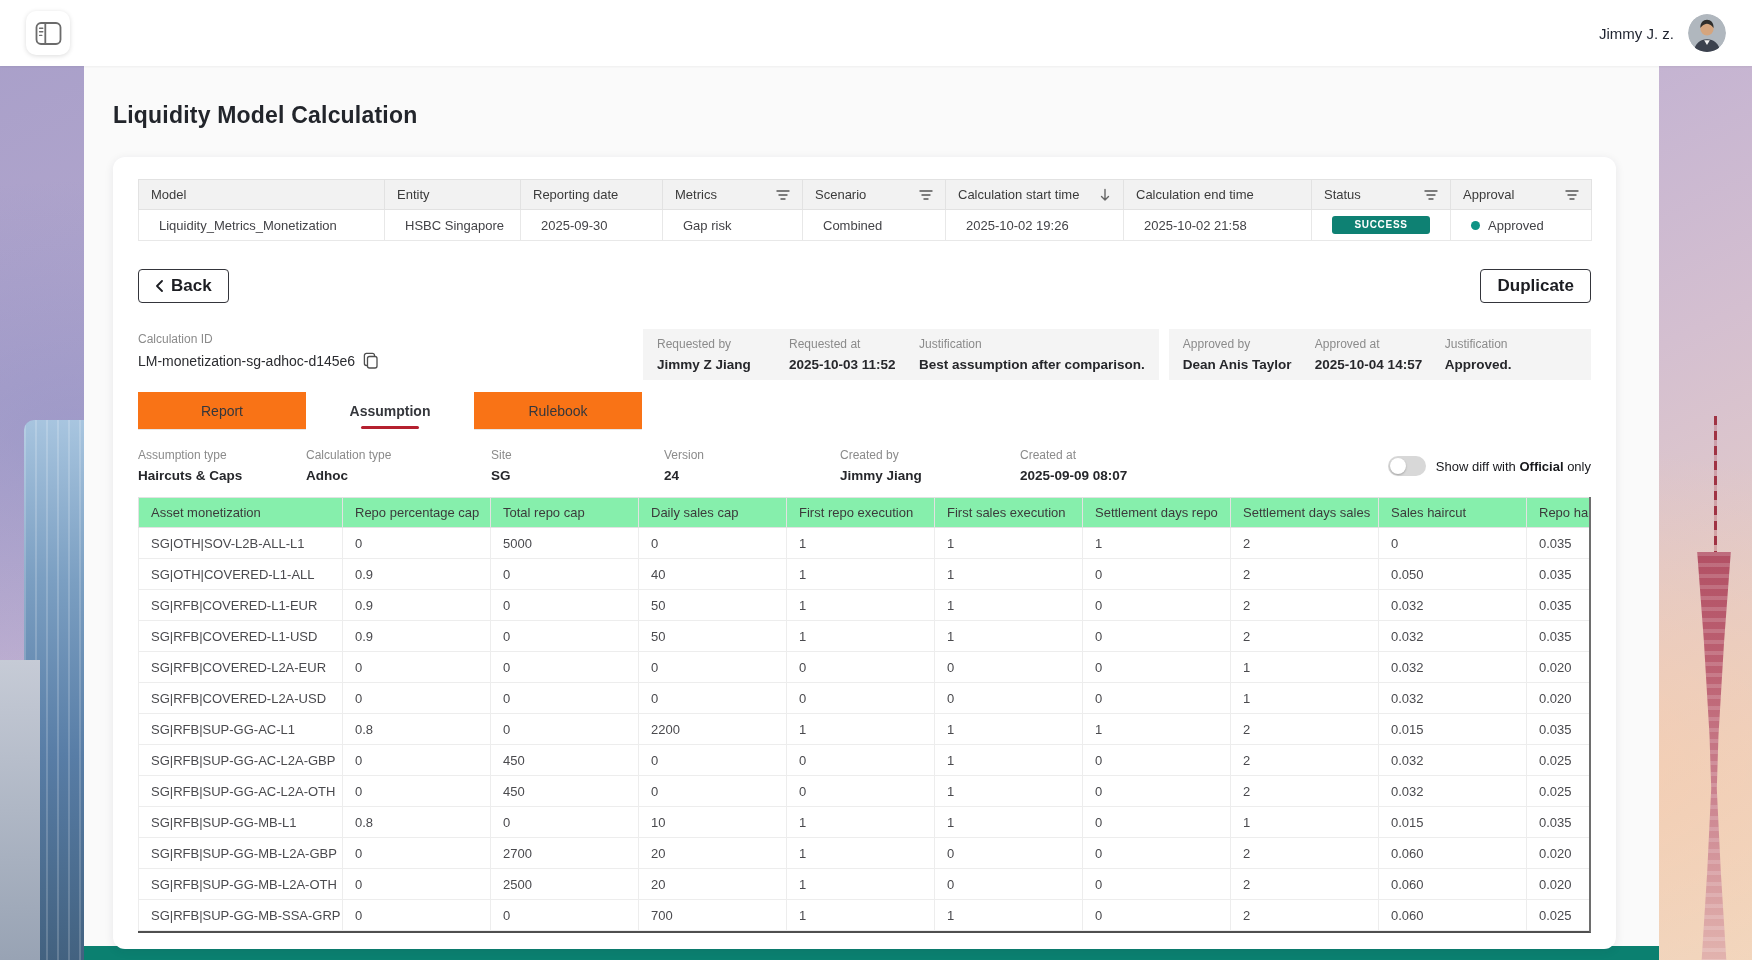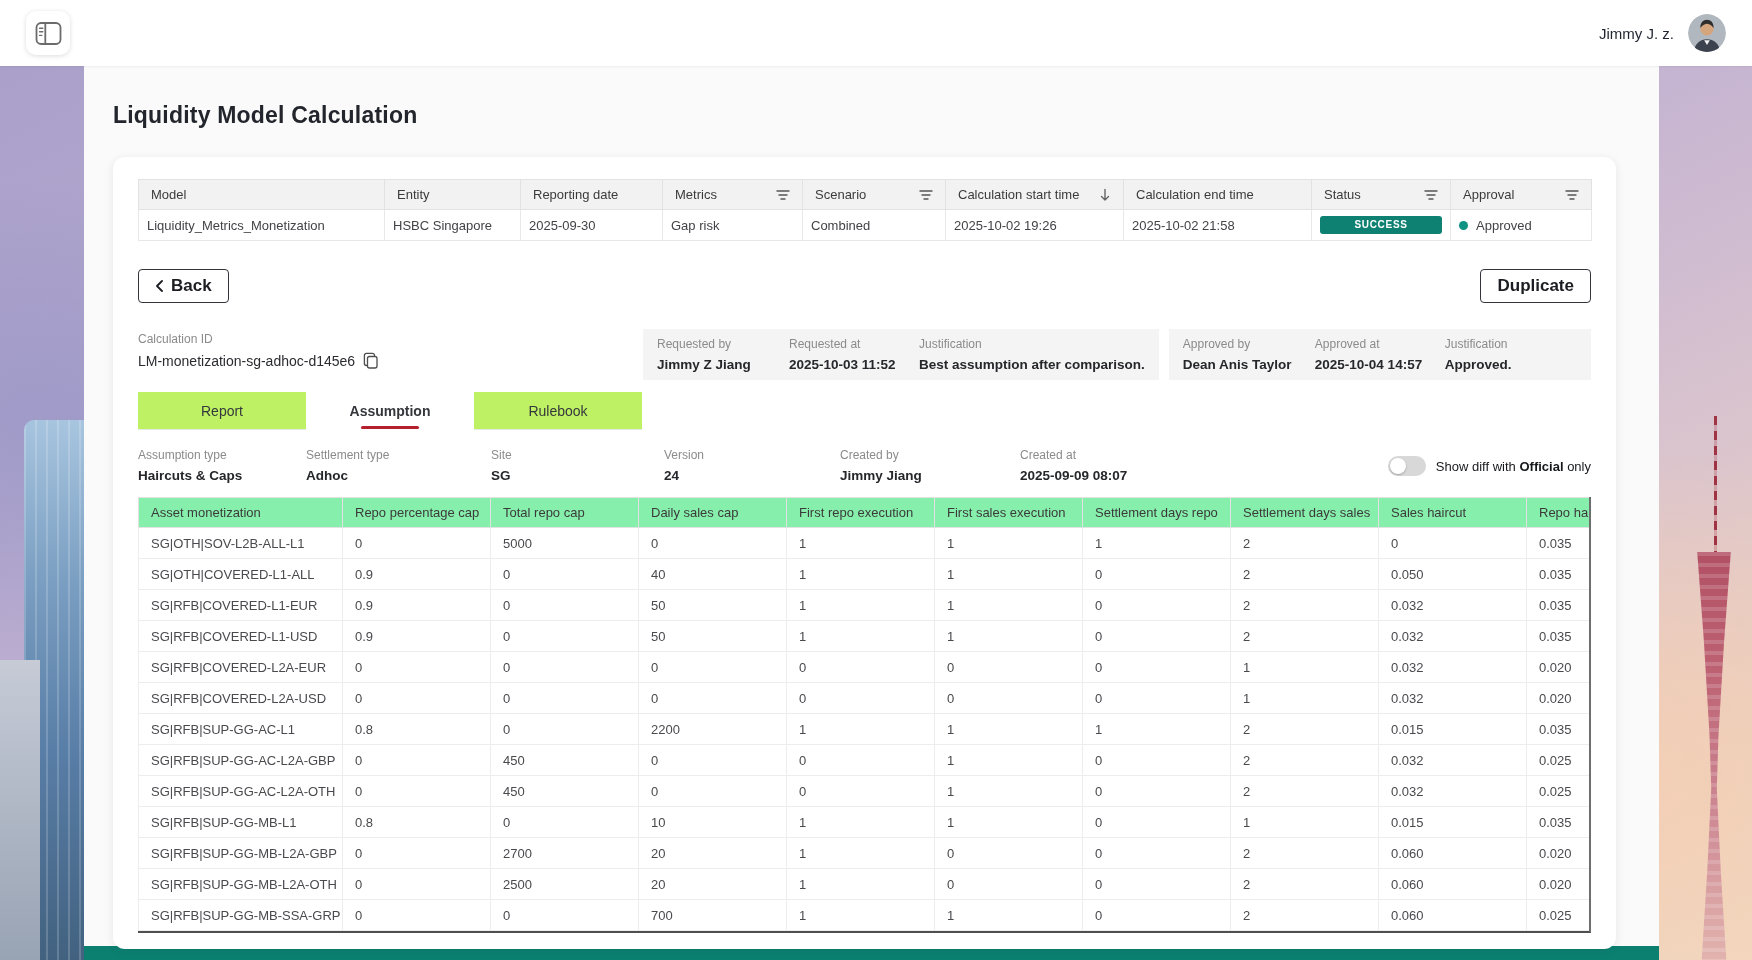--- a/index.html
+++ b/index.html
@@ -43,21 +43,21 @@
   .page{position:absolute;left:84px;top:66px;width:1575px;z-index:2;}
   .page-title{margin:36px 0 0 29px;font-size:23px;font-weight:700;color:#22252b;letter-spacing:.2px;}
   .card{margin:28px 0 0 29px;width:1503px;height:792px;background:#fff;border-radius:12px;
     box-shadow:0 2px 10px rgba(30,30,60,.09);padding:22px 25px;box-sizing:border-box;overflow:hidden;}
 
   
   table{border-collapse:collapse;table-layout:fixed;}
   .s-table{width:1453px;font-size:13px;border-radius:7px;}
   .s-table th{background:#f2f2f2;border:1px solid #e2e2e2;font-weight:500;color:#3b3b3b;text-align:left;
     padding:0 12px;height:30px;box-sizing:border-box;white-space:nowrap;overflow:hidden;}
-  .s-table td{border:1px solid #e8e8e8;padding:0 8px;color:#434347;height:31px;box-sizing:border-box;
+  .s-table td{border:1px solid #e8e8e8;padding:0 20px;color:#434347;height:31px;box-sizing:border-box;
     white-space:nowrap;overflow:hidden;}
   .th-flex{display:flex;align-items:center;justify-content:space-between;gap:6px;}
   .th-icon{display:inline-flex;align-items:center;cursor:pointer;flex:0 0 auto;}
   .badge{display:block;background:#0e8173;color:#fff;font-size:10px;font-weight:700;letter-spacing:.07em;
     text-align:center;border-radius:3px;padding:3px 0;line-height:12px;}
   .appr{display:flex;align-items:center;gap:8px;}
   .dot{width:9px;height:9px;border-radius:50%;background:#0e9384;flex:0 0 auto;}
 
   
   .actions-row{display:flex;justify-content:space-between;margin-top:28px;}
@@ -73,21 +73,21 @@
   .icon-btn{background:none;border:none;padding:0;cursor:pointer;display:inline-flex;align-items:center;}
   .info-panel{background:#f4f4f4;display:flex;padding:8px 14px;box-sizing:border-box;}
   .panel-request{flex:0 0 472px;margin-right:10px;}
   .panel-approve{flex:1;}
   .info-panel .meta-field:nth-child(1){width:132px;flex:0 0 auto;}
   .info-panel .meta-field:nth-child(2){width:130px;flex:0 0 auto;}
   .info-panel .meta-field:nth-child(3){flex:1;min-width:0;}
 
   
   .tabs{display:flex;margin-top:12px;}
-  .tab{width:168px;height:38px;display:flex;align-items:center;justify-content:center;background:#bef264;
+  .tab{width:168px;height:38px;display:flex;align-items:center;justify-content:center;background:#f97316;
     font-size:14px;color:#35373c;position:relative;cursor:pointer;border-bottom:1px solid #e6e6e6;box-sizing:border-box;}
   .tab.active{background:#fff;font-weight:600;border-bottom-color:transparent;}
   .tab.active::after{content:"";position:absolute;bottom:0;left:50%;transform:translateX(-50%);
     width:58px;height:3px;background:#b5202f;border-radius:2px;}
 
   
   .meta-row{display:flex;align-items:flex-start;margin-top:18px;}
   .meta-fields{display:flex;}
   .meta-fields .meta-field:nth-child(1){width:168px;}
   .meta-fields .meta-field:nth-child(2){width:185px;}
@@ -328,21 +328,21 @@
         </div>
       </div>
 
     <div class="meta-row">
       <div class="meta-fields" id="meta-fields">
           <div class="meta-field">
             <div class="f-label">Assumption type</div>
             <div class="f-value">Haircuts &amp; Caps</div>
           </div>
           <div class="meta-field">
-            <div class="f-label">Settlement type</div>
+            <div class="f-label">Calculation type</div>
             <div class="f-value">Adhoc</div>
           </div>
           <div class="meta-field">
             <div class="f-label">Site</div>
             <div class="f-value">SG</div>
           </div>
           <div class="meta-field">
             <div class="f-label">Version</div>
             <div class="f-value">24</div>
           </div>

